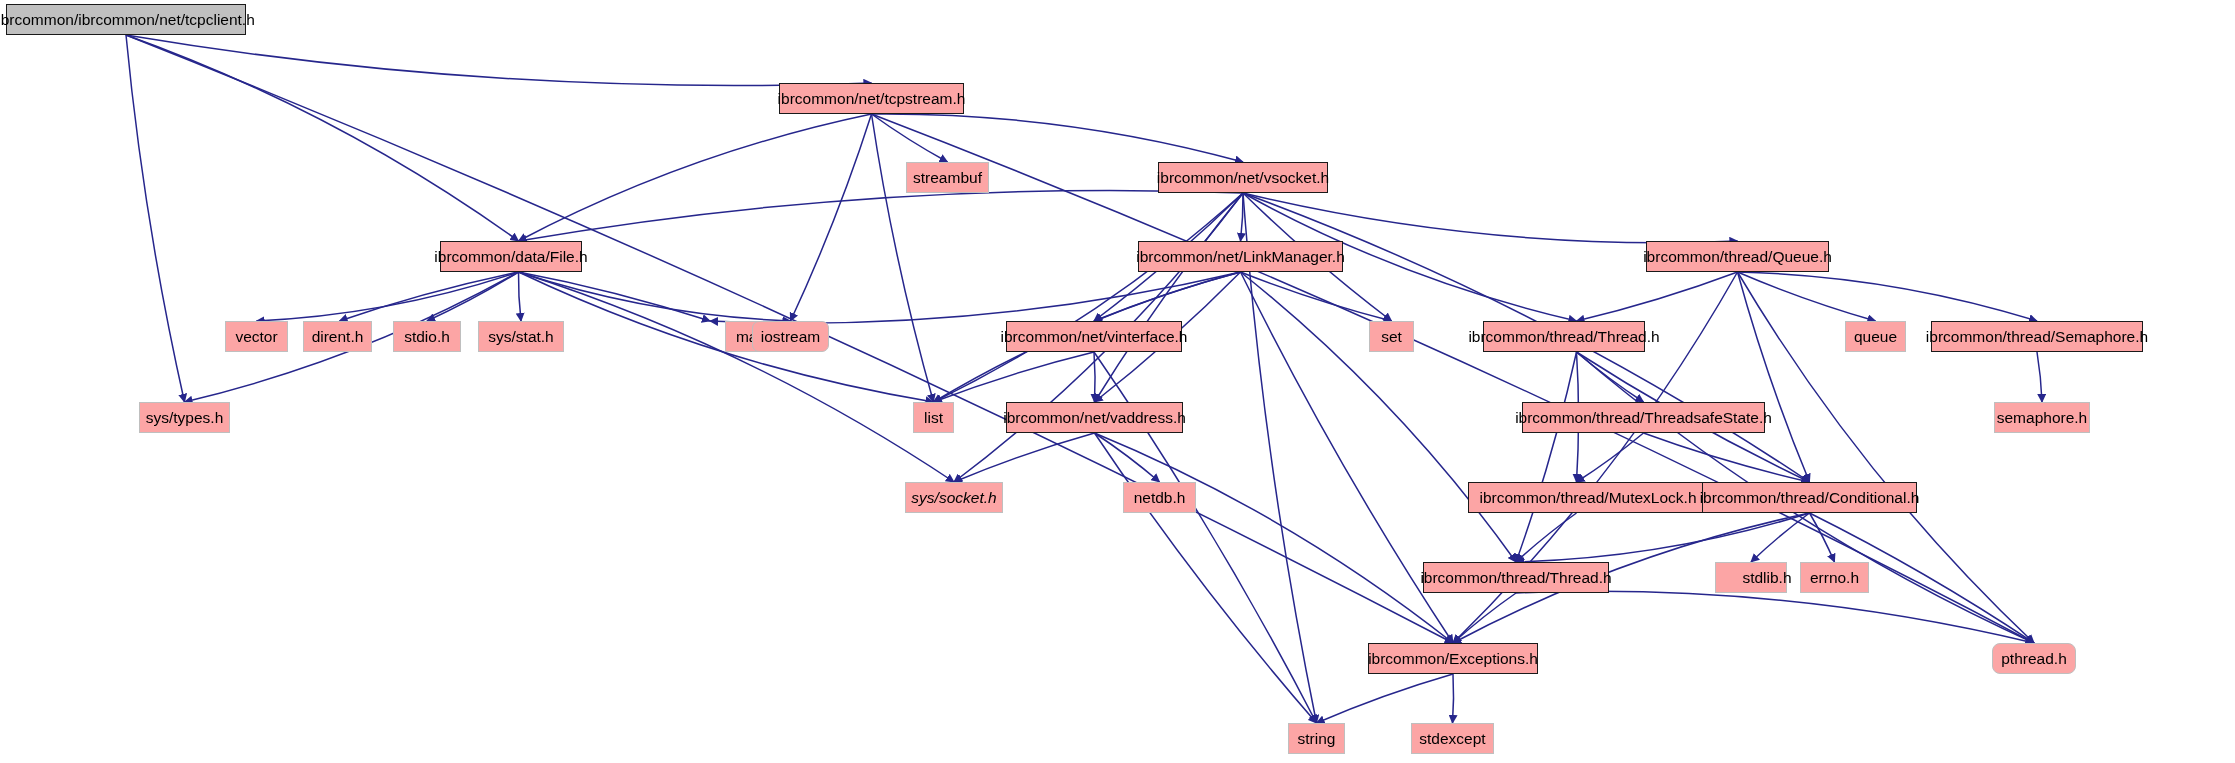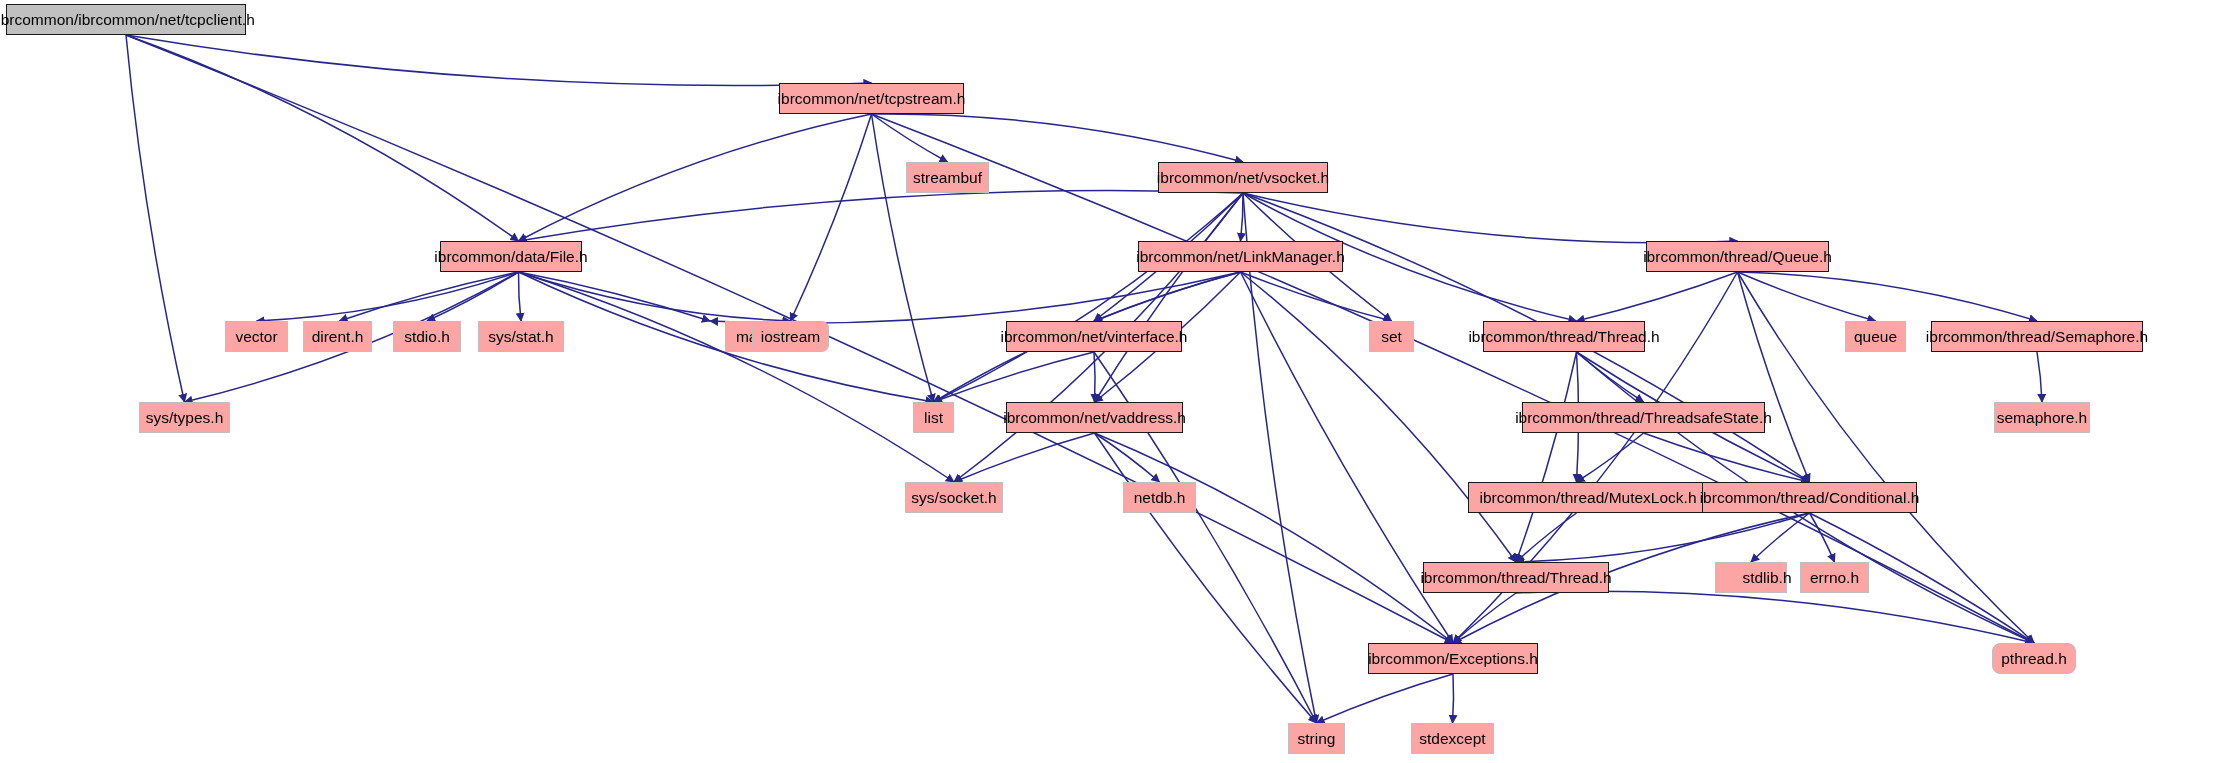--- a/index.html
+++ b/index.html
@@ -188,21 +188,21 @@
       </div>
       <div class="node proj" style="left: 1006px; top: 402px; width: 177px;">
         <span>ibrcommon/net/vaddress.h</span>
       </div>
       <div class="node proj" style="left: 1522px; top: 402px; width: 243px;">
         <span>ibrcommon/thread/ThreadsafeState.h</span>
       </div>
       <div class="node ext" style="left: 1994px; top: 402px; width: 96px;">
         <span>semaphore.h</span>
       </div>
-      <div class="node ext" style="left: 905px; top: 482px; width: 98px;">
+      <div class="node ext" style="left: 905px; top: 482px; width: 98px; font-style: italic;">
         <span>sys/socket.h</span>
       </div>
       <div class="node ext" style="left: 1123px; top: 482px; width: 73px;">
         <span>netdb.h</span>
       </div>
       <div class="node proj" style="left: 1468px; top: 482px; width: 240px;">
         <span>ibrcommon/thread/MutexLock.h</span>
       </div>
       <div class="node proj" style="left: 1702px; top: 482px; width: 215px;">
         <span>ibrcommon/thread/Conditional.h</span>

